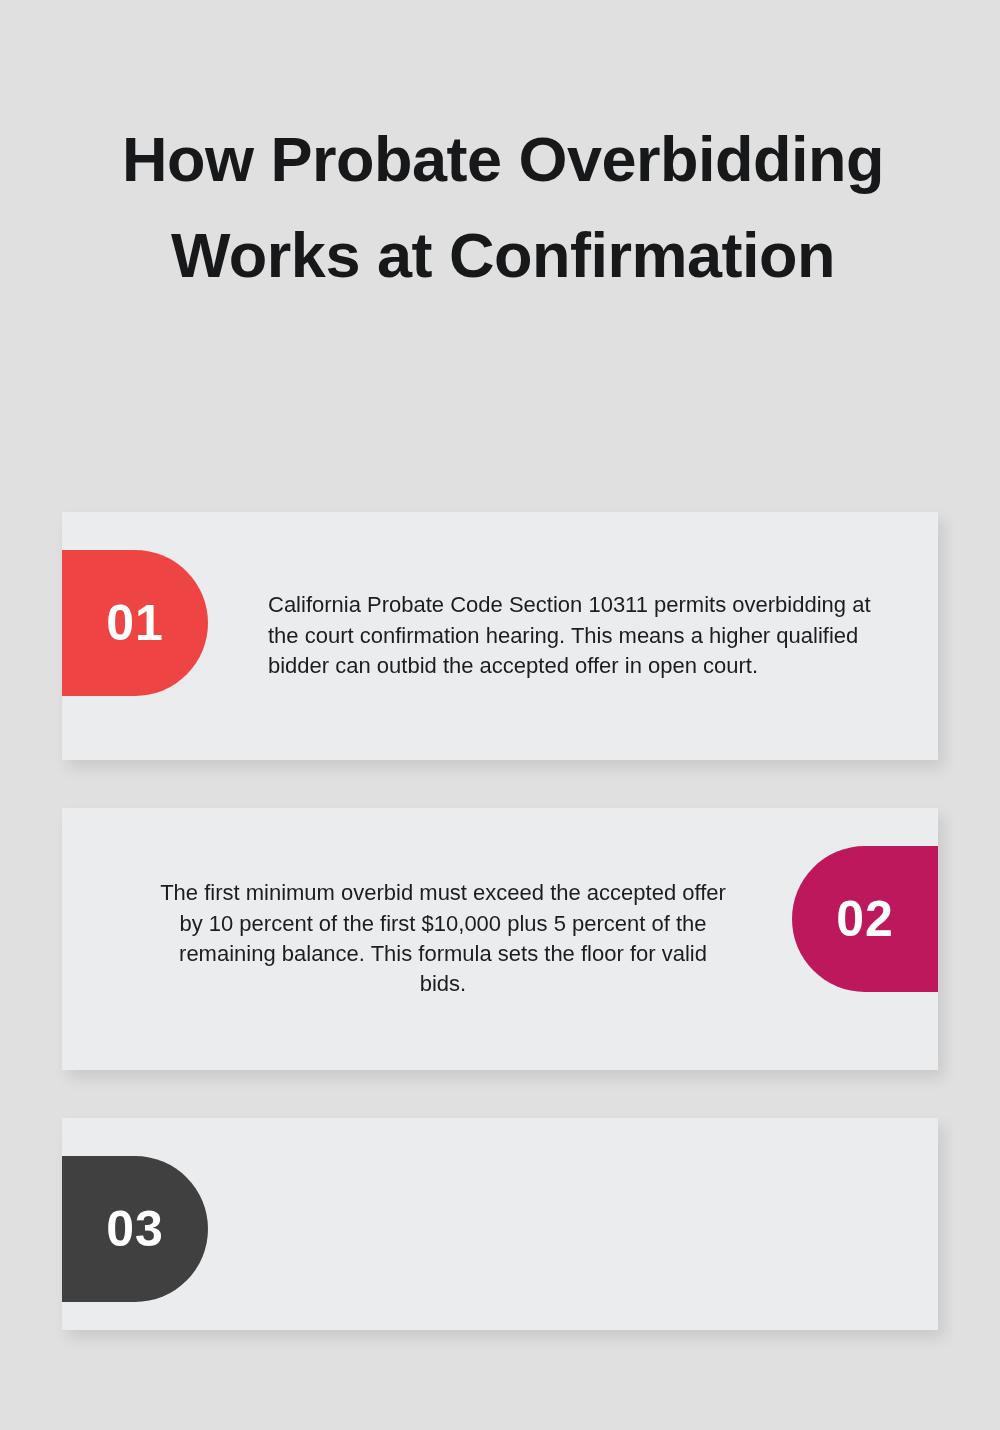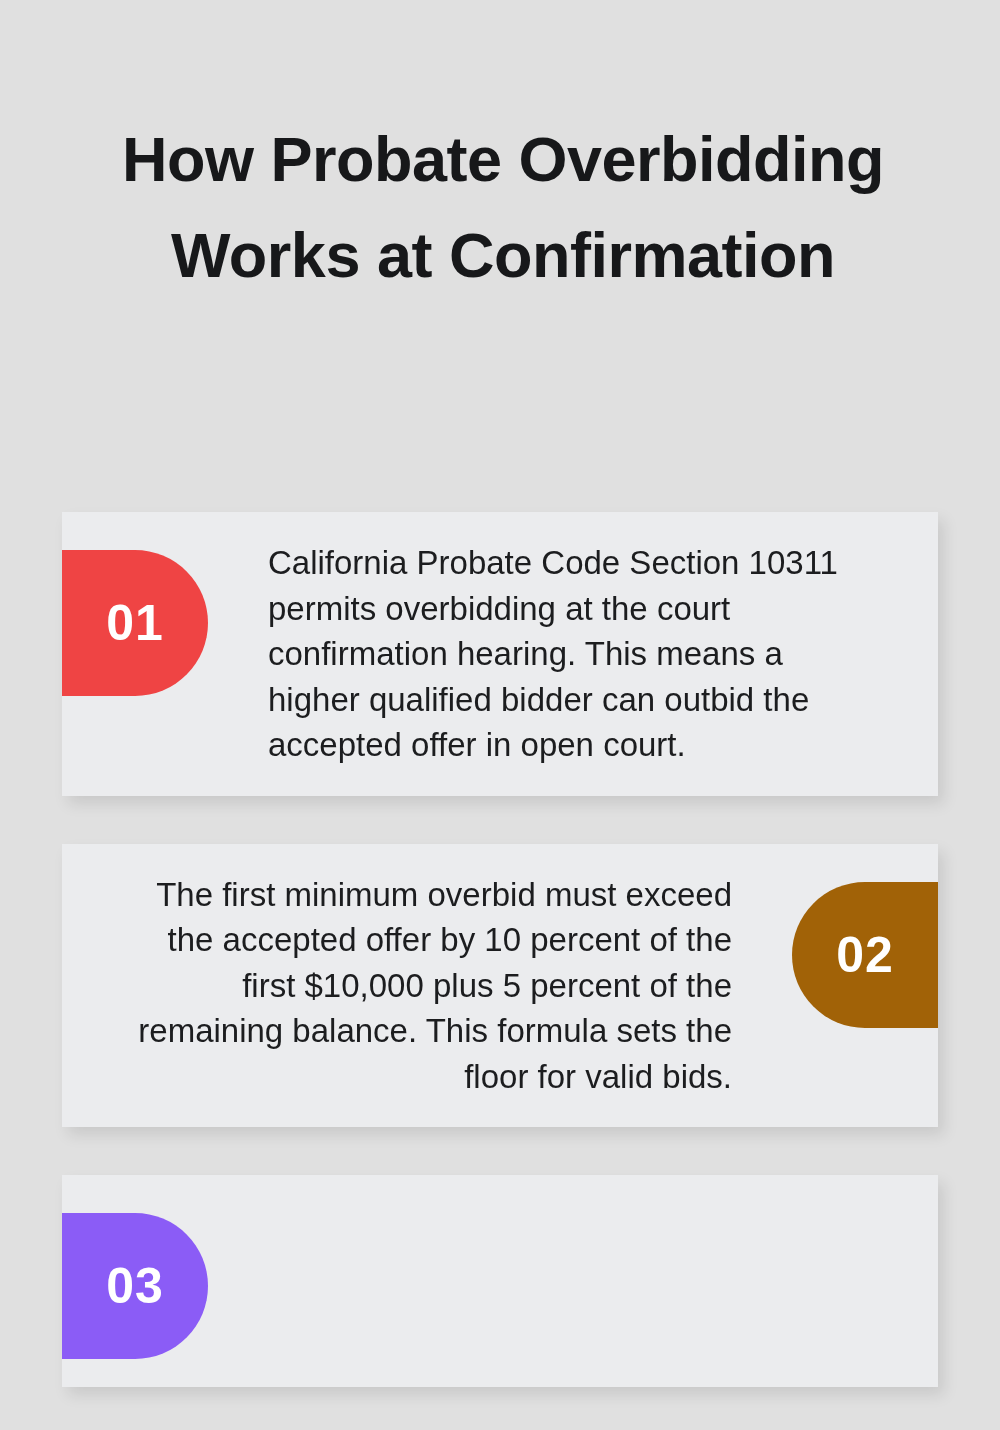--- a/index.html
+++ b/index.html
@@ -66,26 +66,27 @@
   }
   .badge.left {
     left: 0;
     border-radius: 0 73px 73px 0;
   }
   .badge.right {
     right: 0;
     border-radius: 73px 0 0 73px;
   }
   .card-text {
-    font-size: 33px;
+    font-size: 22px;
     line-height: 1.38;
     color: #1c1d1f;
   }
   .card.right-badge .card-text {
-    text-align: right;
+    text-align: center;
+    margin-left: 28px;
   }
   .card-2 {
     min-height: 262px;
   }
   .card-3 {
     min-height: 212px;
     margin-bottom: 0;
   }
 </style>
 </head>
@@ -98,26 +99,26 @@
   <div class="cards">
 
     <div class="card card-1 left-badge">
       <div class="badge left" style="background:#ef4444">
         <span>01</span>
       </div>
       <div class="card-text">California Probate Code Section 10311 permits overbidding at the court confirmation hearing. This means a higher qualified bidder can outbid the accepted offer in open court.</div>
     </div>
 
     <div class="card card-2 right-badge">
-      <div class="badge right" style="background:#a16207">
+      <div class="badge right" style="background:#be185d">
         <span>02</span>
       </div>
       <div class="card-text">The first minimum overbid must exceed the accepted offer by 10 percent of the first $10,000 plus 5 percent of the remaining balance. This formula sets the floor for valid bids.</div>
     </div>
 
     <div class="card card-3 left-badge">
-      <div class="badge left" style="background:#8b5cf6">
+      <div class="badge left" style="background:#404040">
         <span>03</span>
       </div>
     </div>
 
   </div>
 </div>
 
 </body></html>

